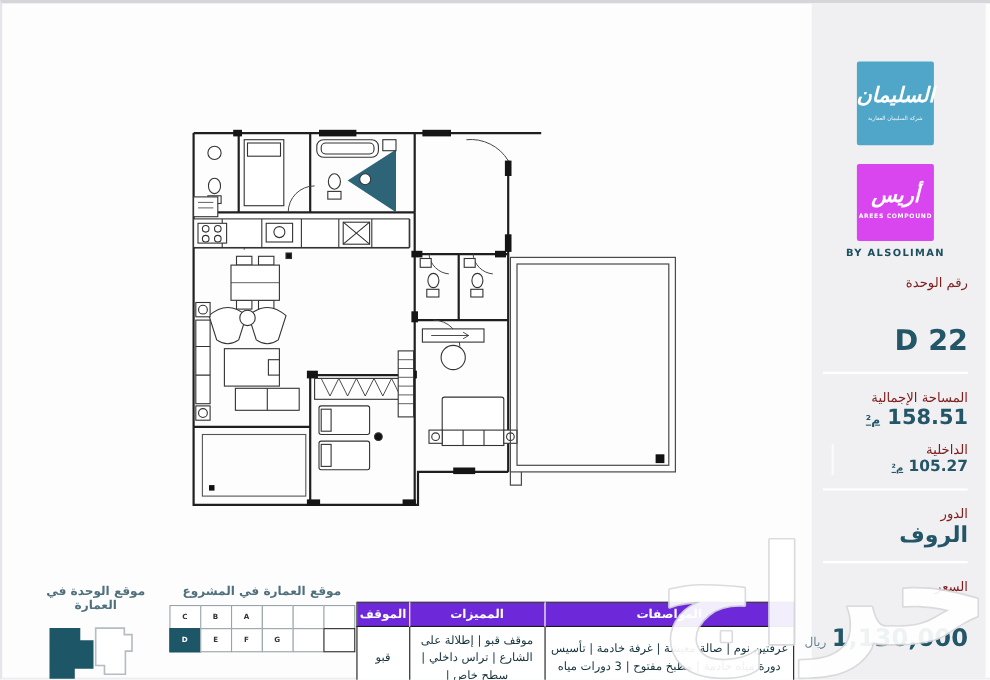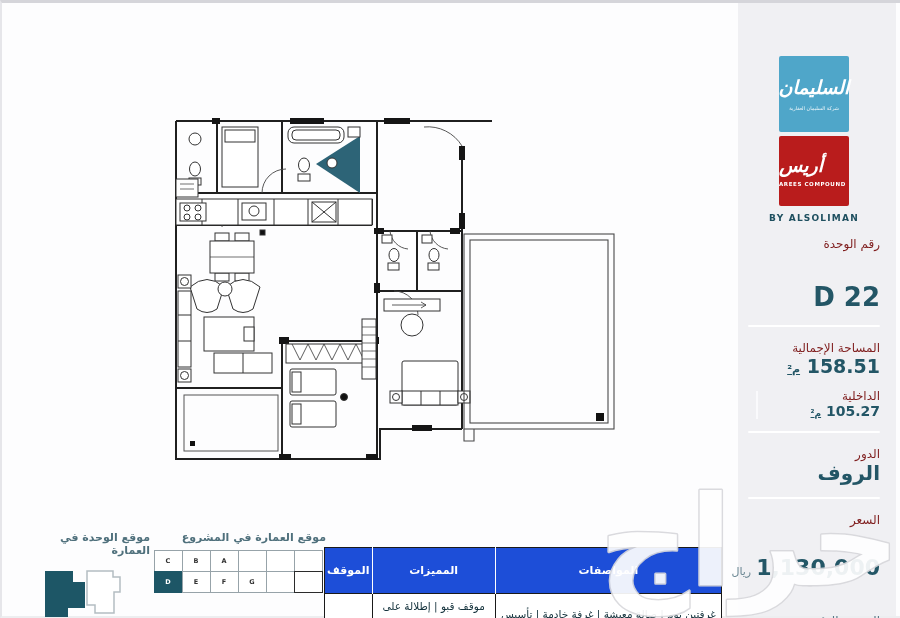--- a/index.html
+++ b/index.html
@@ -8,21 +8,21 @@
   .page { position:relative; width:900px; height:618px; background:#fdfdfe;
           border-top:3px solid #d5d5da; border-left:2px solid #e6e6ea; border-bottom:2px solid #edeef0; }
 
   
   .sidebar { position:absolute; top:0; right:4px; bottom:0; width:158px; background:#f0f0f3;
              direction:rtl; text-align:right; padding:53px 16px 0 10px; }
   .logo-wrap { text-align:center; }
   .logo { width:70px; height:76px; margin:0 auto; border-radius:2px; display:flex; flex-direction:column;
           align-items:center; justify-content:center; color:#fff; }
   .logo1 { background:#4fa6c9; }
-  .logo2 { background:#b91c1c; height:70px; margin-top:4px;align-items:flex-end; }
+  .logo2 { background:#d946ef; height:70px; margin-top:17px; }
   .logo-callig { font-size:19px; font-weight:bold; font-style:italic; line-height:1.1; }
   .logo-sub1 { font-size:5px; opacity:.92; margin-top:8px; }
   .logo-sub2 { font-size:5.5px; font-weight:bold; letter-spacing:.6px; margin-top:6px; }
   .byline { font-size:9px; font-weight:bold; letter-spacing:1.2px; color:#1e4f5f; text-align:center; margin-top:7px; }
 
   .fld-label { font-size:12px; color:#7f1d1d; margin-top:14px; }
   .fld-big { font-size:26px; font-weight:bold; color:#235666; line-height:1.15;margin-top:32px; }
   .fld-med { font-size:19px; font-weight:bold; color:#235666; }
   .fld-sm  { font-size:14px; font-weight:bold; color:#235666; }
   .unit-sup { font-size:11px; font-weight:bold; color:#235666;text-decoration:underline; }
@@ -33,33 +33,33 @@
   .price-row { display:flex; direction:rtl; align-items:baseline; gap:5px; }
   .price-num { font-size:22px; font-weight:bold; color:#235666;margin-top:28px; }
   .price-cur { font-size:11px; color:#6b8793; }
   .home-link { font-size:12px; color:#557684; margin-top:34px; display:inline-block; cursor:pointer; }
 
   
   .plan { position:absolute; left:160px; top:100px; }
 
   
   .diag { position:absolute; top:528px; text-align:center; }
-  .diag-caption { font-size:11px; font-weight:600; color:#4f707c; margin-bottom:6px;text-align:right; }
+  .diag-caption { font-size:11px; font-weight:600; color:#4f707c; margin-bottom:6px; }
   .diag-unit { left:22px; width:126px; }
   .diag-project { left:148px; width:176px; }
   .grid { display:grid; grid-template-columns:repeat(6,28px); grid-auto-rows:21px; margin:0 auto; width:168px; }
   .cell { border:1px solid #97a3a9; background:#fff; font-size:6.5px; font-weight:bold; color:#333;
           display:flex; align-items:center; justify-content:center; margin:-0.5px; }
   .cell.filled { background:#1d5666; border-color:#1d5666; color:#fff; }
   .cell.bold { border:1.5px solid #2b2b2b; }
 
   
   .spec-table { position:absolute; left:322px; top:544px; width:398px; border-collapse:collapse;
                 direction:rtl; background:#fff; }
-  .spec-table th { background:#1d4ed8; color:#fff; font-size:11px; font-weight:bold; padding:16px 2px;
+  .spec-table th { background:#6d28d9; color:#fff; font-size:11px; font-weight:bold; padding:4px 2px;
                    border-left:1px solid #fff; border-top:1px solid #1a1a1a; }
   .spec-table th:last-child { border-left:none; }
   .spec-table td { border:1px solid #1a1a1a; font-size:10.5px; color:#14323c; text-align:center;
                    padding:5px 5px; line-height:1.5; }
   .spec-table { border:1px solid #1a1a1a; }
 
   
   .watermark { position:absolute; right:-8px; bottom:-6px; z-index:6; pointer-events:none; }
 </style>
 </head>

